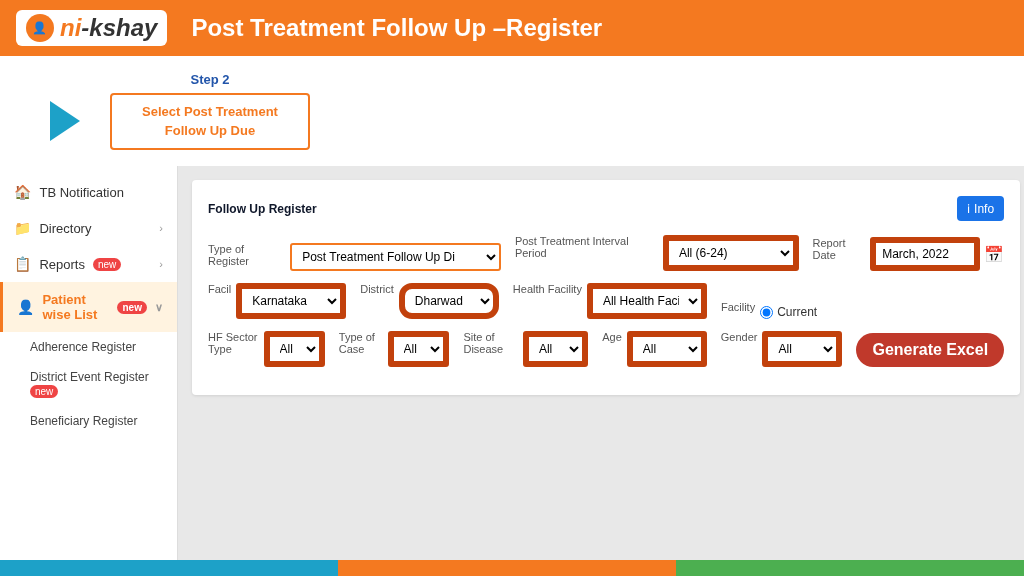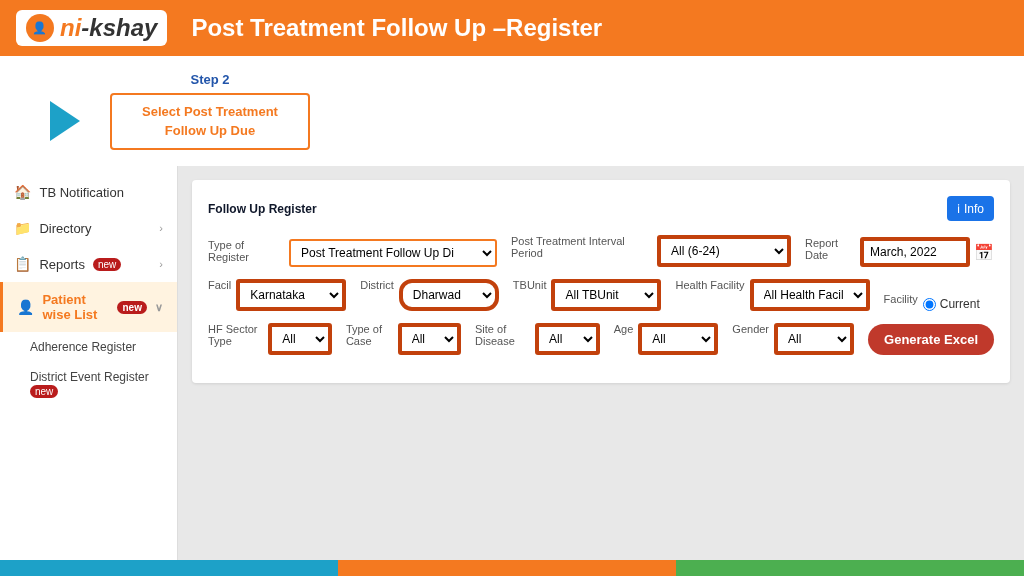--- a/index.html
+++ b/index.html
@@ -118,21 +118,21 @@
     .sidebar-icon {
       font-size: 14px;
       color: #666;
     }
     .sidebar-arrow {
       margin-left: auto;
       font-size: 11px;
       color: #999;
     }
     .badge {
-      background: #b91c1c;
+      background: #ef4444;
       color: white;
       border-radius: 8px;
       font-size: 10px;
       padding: 1px 5px;
     }
     .sub-item {
       padding: 8px 28px 8px 30px;
       font-size: 12px;
       color: #444;
       cursor: pointer;
@@ -184,36 +184,36 @@
     .form-group {
       display: flex;
       flex-direction: row;
       gap: 5px;
     }
     .form-label {
       font-size: 11px;
       color: #555;
     }
     select, input[type="text"] {
-      border: 4px solid #c2410c;
+      border: 6px solid #c2410c;
       border-radius: 3px;
       padding: 4px 6px;
       font-size: 12px;
       background: white;
     }
     select.highlighted {
       border: 2px solid #f47920;
     }
     .generate-btn {
       background: #c0392b;
       color: white;
       border: none;
       border-radius: 20px;
       padding: 8px 16px;
-      font-size: 13px;
+      font-size: 16px;
       font-weight: bold;
       cursor: pointer;
       white-space: nowrap;
     }
     .radio-label {
       font-size: 12px;
       color: #333;
       display: flex;
       align-items: center;
       gap: 4px;
@@ -270,20 +270,23 @@
       <span>Patient wise List</span>
       <span class="badge">new</span>
       <span class="sidebar-arrow">∨</span>
     </div>
     <div class="sub-item">
       <span>Adherence Register</span>
     </div>
     <div class="sub-item">
       <span>District Event Register</span>
       <span class="badge">new</span>
+    </div>
+    <div class="sub-item">
+      <span>Beneficiary Register</span>
     </div>
   </div>
 
   <div class="content-panel">
     <div class="panel-box">
       <div class="panel-header">
         <span class="panel-title">Follow Up Register</span>
         <button class="info-btn">
           <span>ℹ</span>
           <span>Info</span>
@@ -319,26 +322,20 @@
             <option>Karnataka</option>
           </select>
         </div>
         <div class="form-group">
           <label class="form-label">District</label>
           <select style="width:100px;border-radius:13px;">
             <option>Dharwad</option>
           </select>
         </div>
         <div class="form-group">
-          <label class="form-label">TBUnit</label>
-          <select style="width:110px;">
-            <option>All TBUnit</option>
-          </select>
-        </div>
-        <div class="form-group">
           <label class="form-label">Health Facility</label>
           <select style="width:120px;">
             <option>All Health Facil</option>
           </select>
         </div>
         <div class="form-group">
           <label class="form-label">Facility</label>
           <label class="radio-label">
             <input type="radio" name="facility" checked="" style="">
             <span>Current</span>

